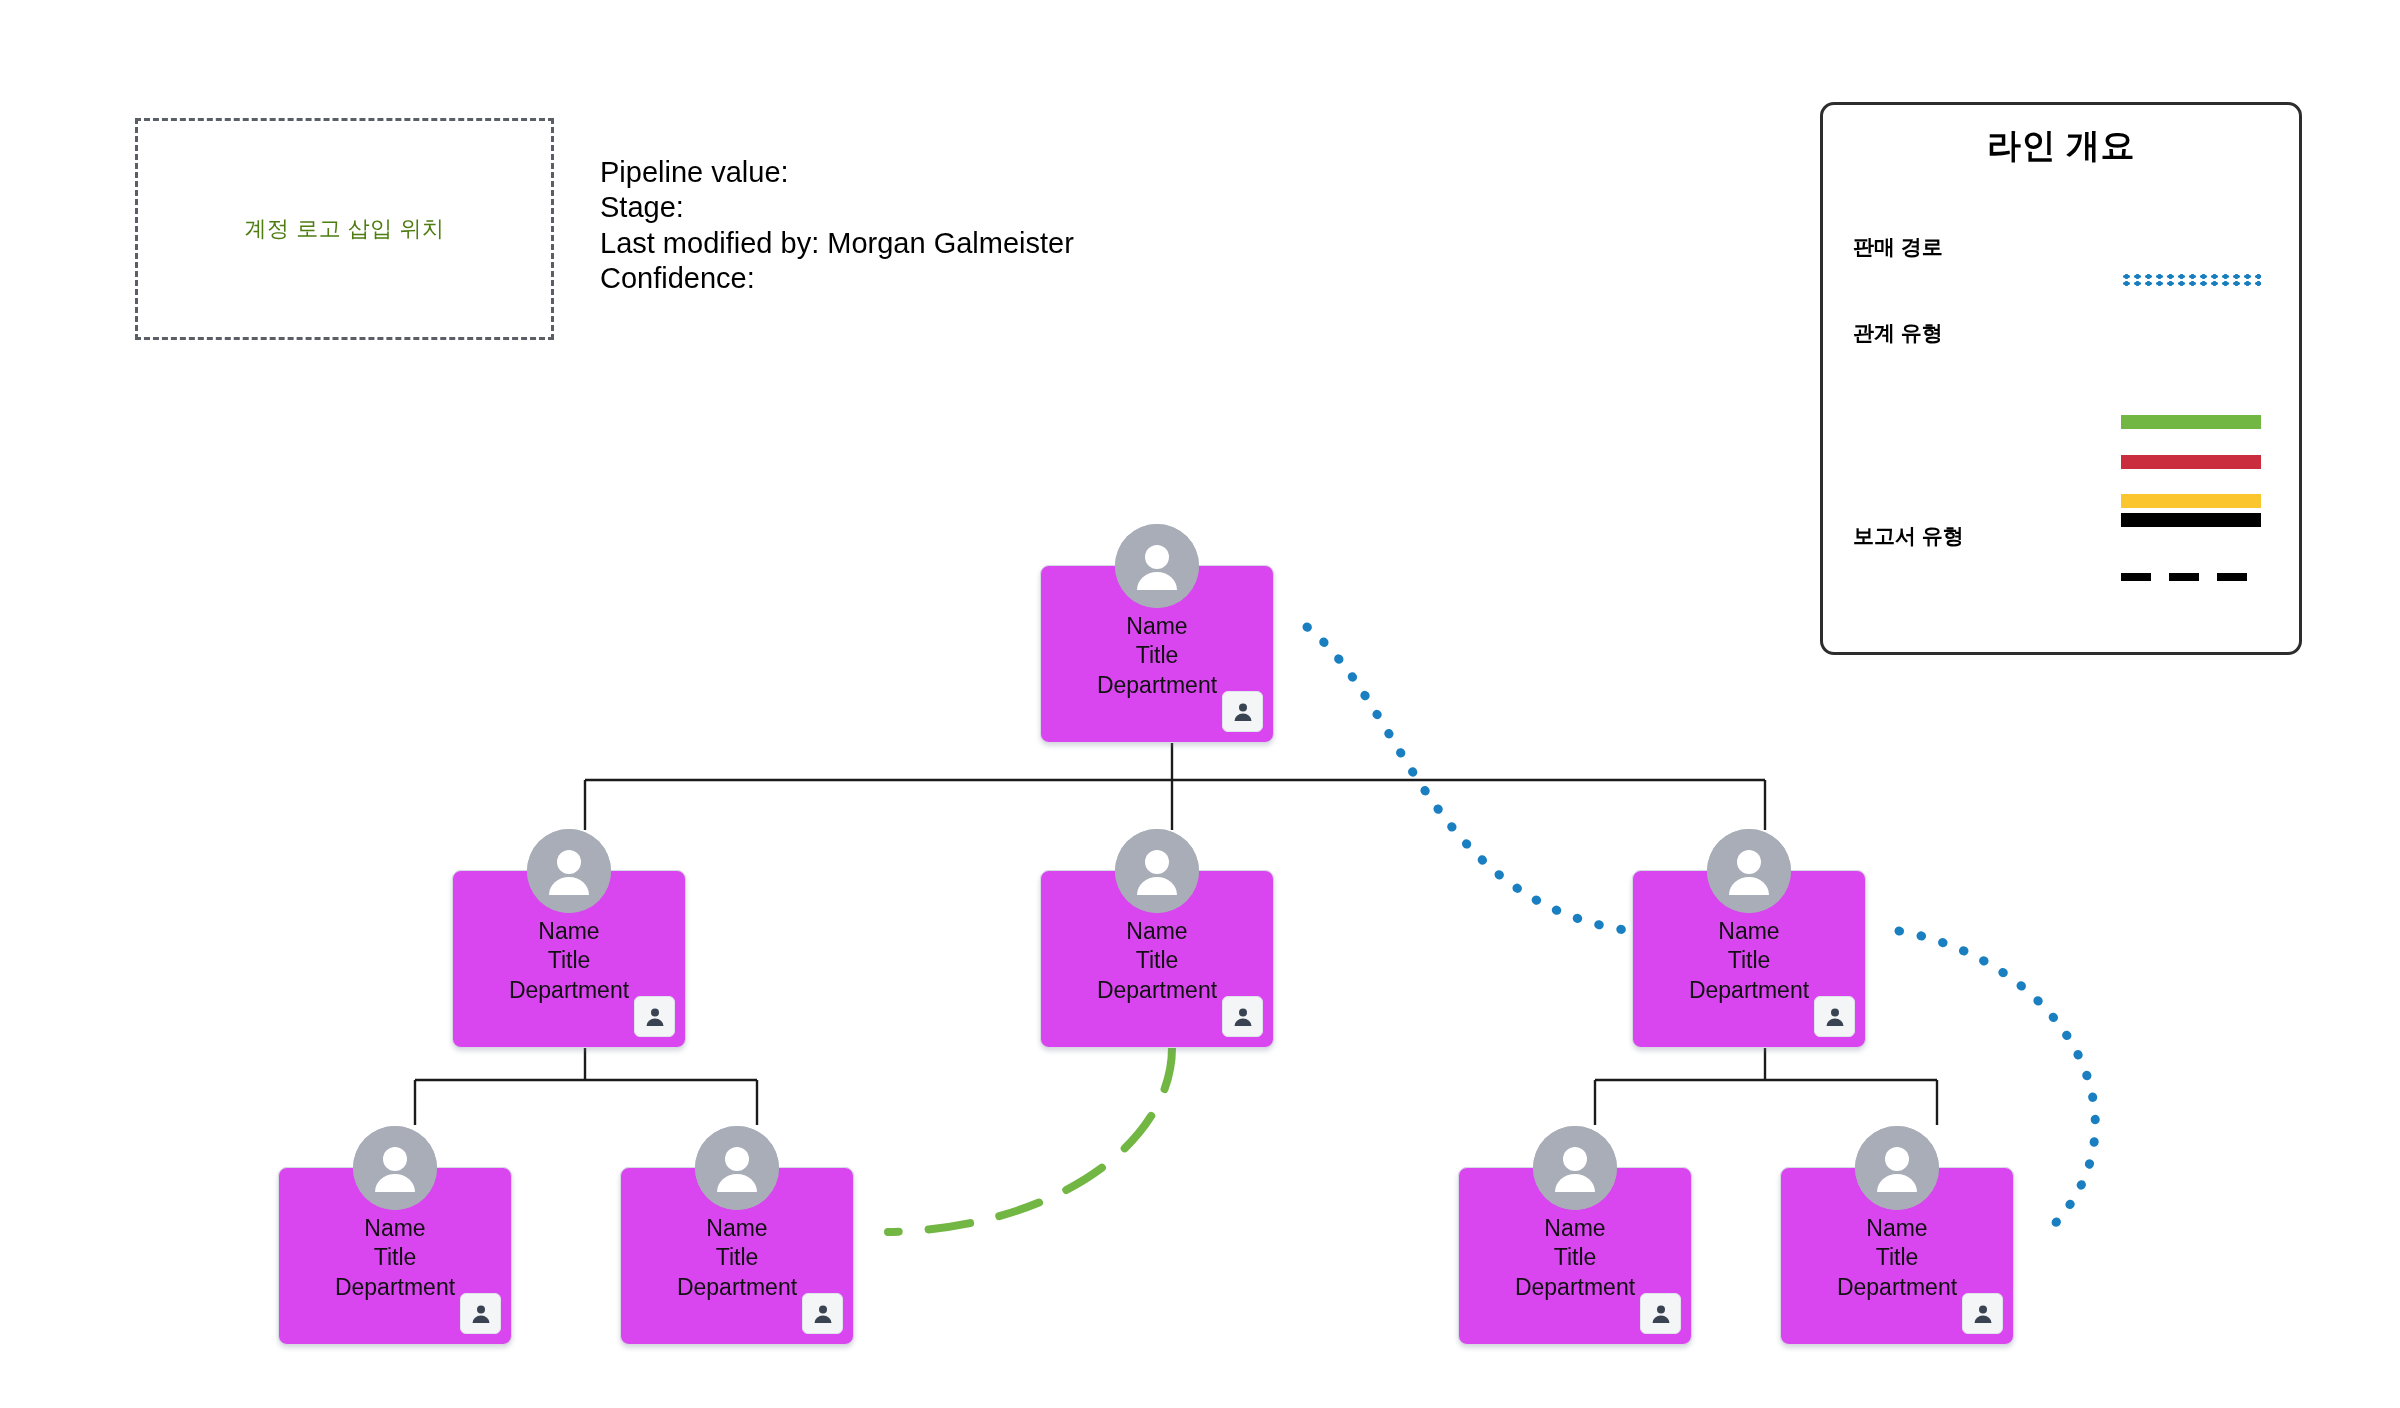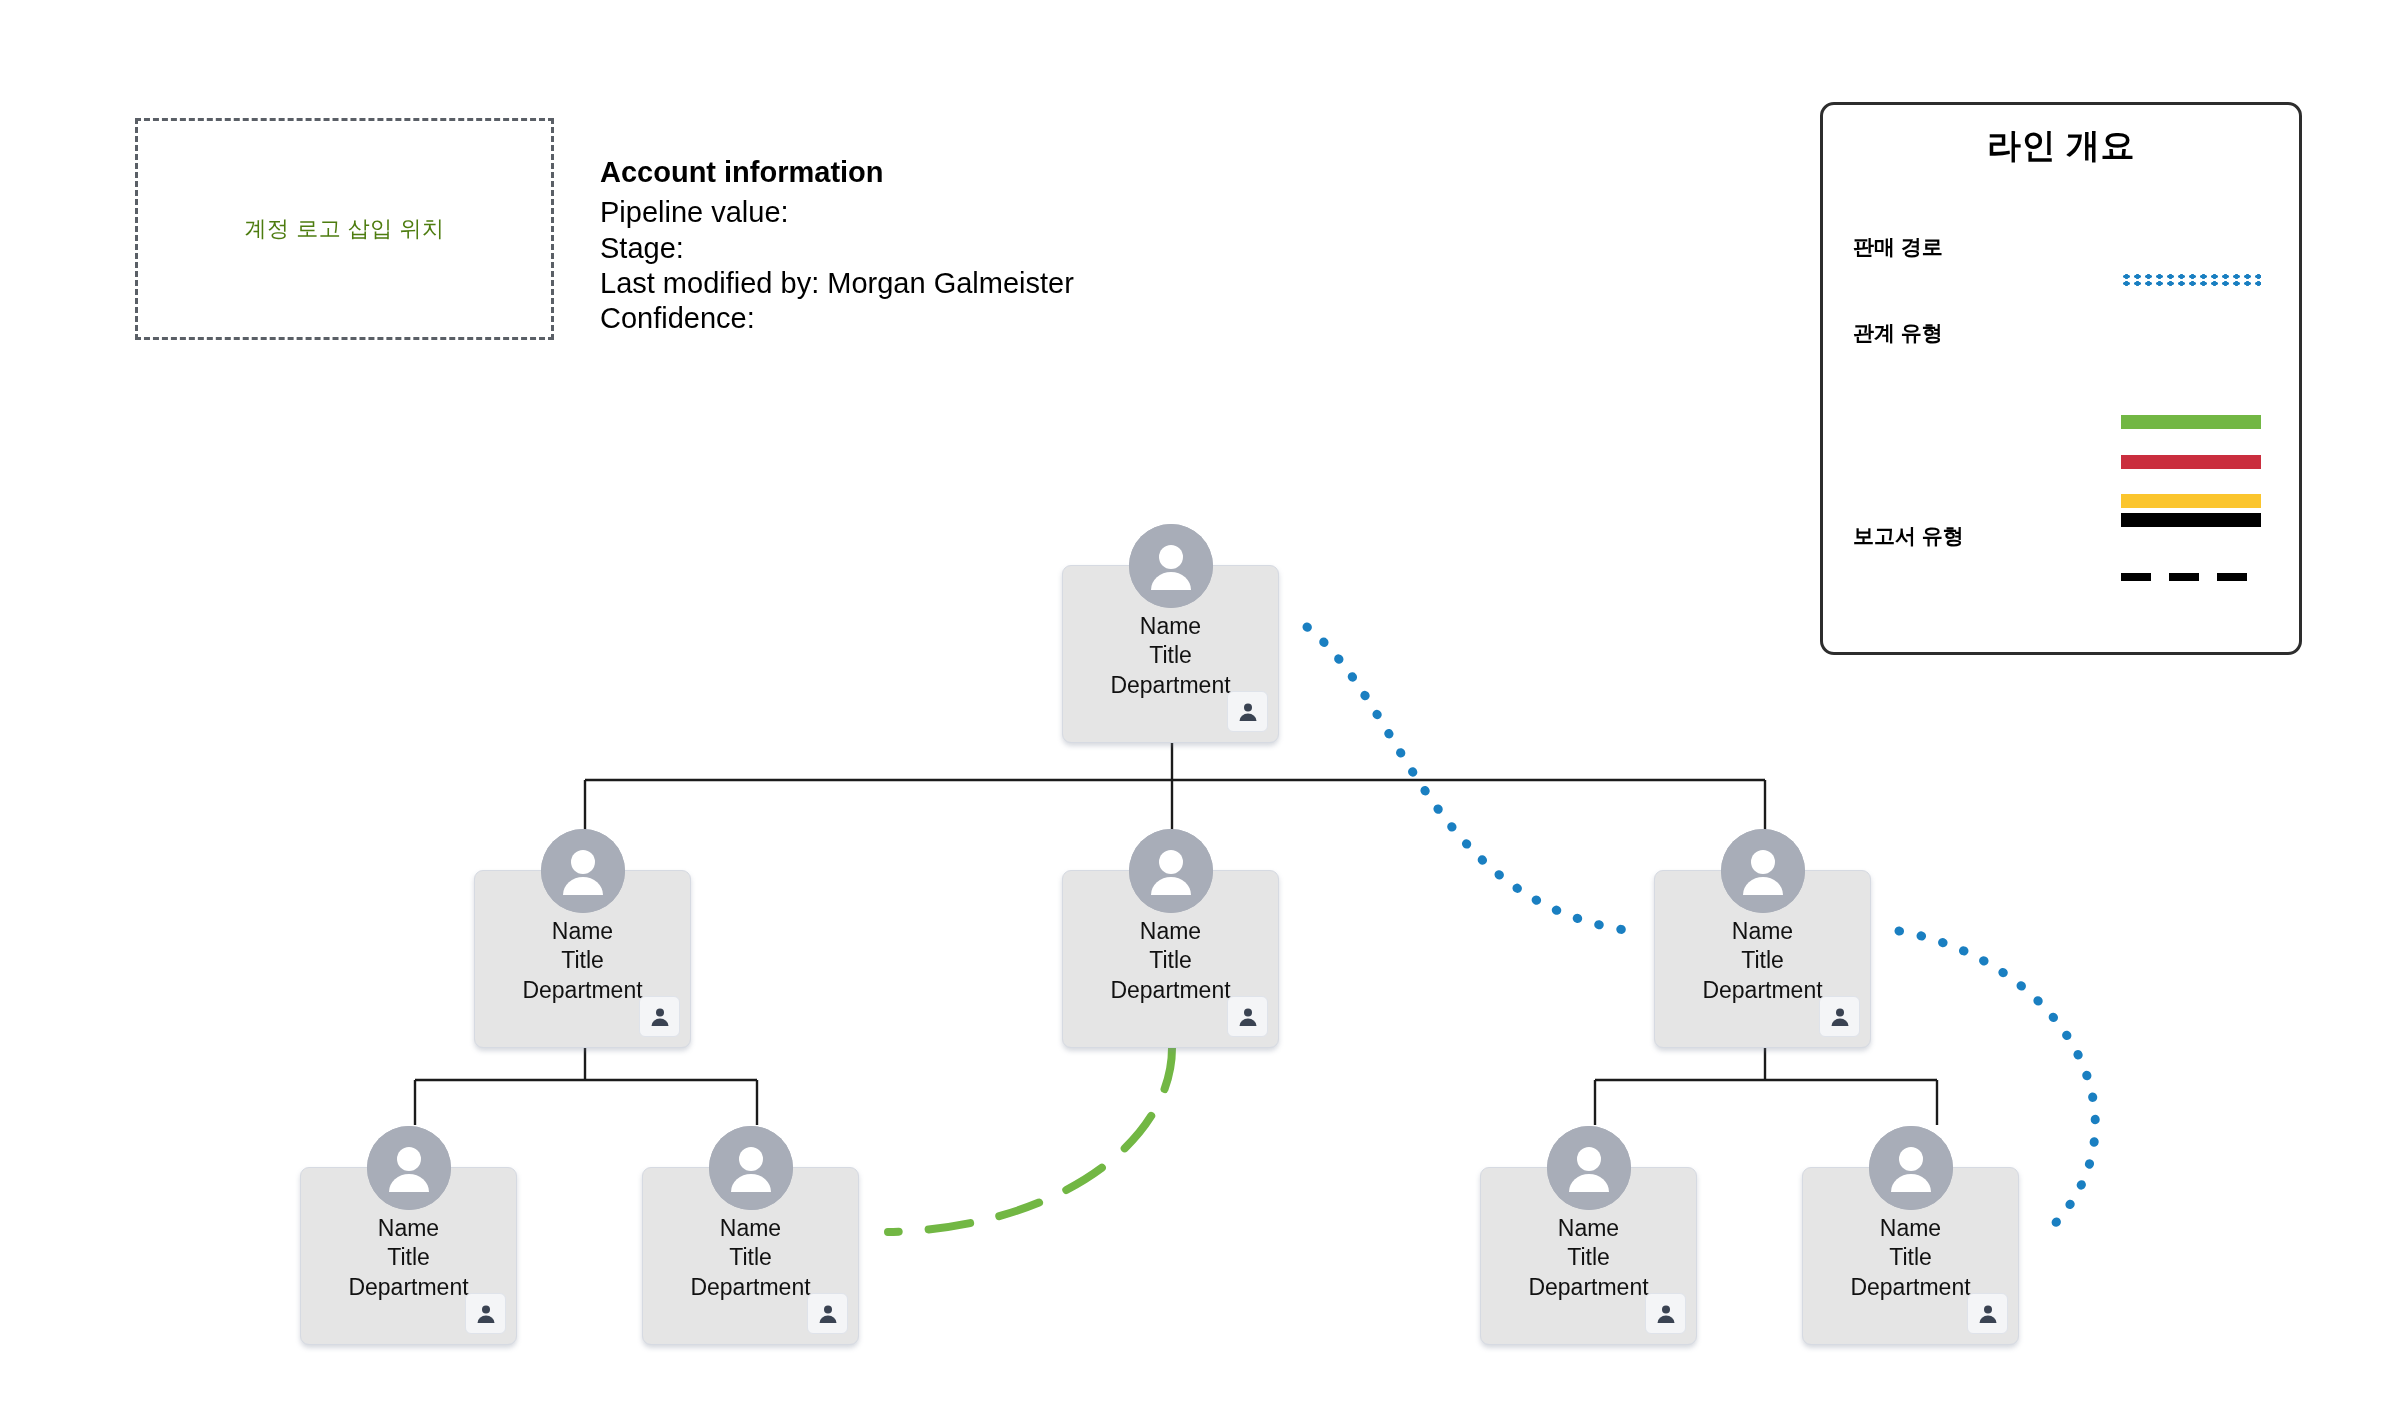--- a/index.html
+++ b/index.html
@@ -120,28 +120,27 @@
     height: 1408px;
   }
   #connectors {
     position: absolute;
     left: 0; top: 0;
     width: 2400px; height: 1408px;
     pointer-events: none;
   }
   .node {
     position: absolute;
-    width: 217px;
+    width: 234px;
     height: 178px;
-    background: #e5e5e5;
+    background: #d946ef;
     border: 1px solid #d6dae2;
     border-radius: 9px;
     box-shadow: 0 3px 5px rgba(120,130,150,0.30);
     box-sizing: border-box;
-    margin-left: 22px;
   }
   .node .node-text {
     position: absolute;
     left: 0; right: 0;
     top: 46px;
     text-align: center;
     font-size: 23px;
     line-height: 1.28;
     color: #111111;
   }
@@ -172,21 +171,20 @@
   }
 </style>
 </head>
 <body>
 
 <div id="logo-placeholder">
   <span class="ph-text">계정 로고 삽입 위치</span>
 </div>
 
 <div id="account-info">
-  <div class="acct-title">Account information</div>
   <div class="acct-line">Pipeline value:</div>
   <div class="acct-line">Stage:</div>
   <div class="acct-line">Last modified by: Morgan Galmeister</div>
   <div class="acct-line">Confidence:</div>
 </div>
 
 <div id="legend">
   <div class="legend-title">라인 개요</div>
 
   <div class="legend-label" style="top:128px;">판매 경로</div>

